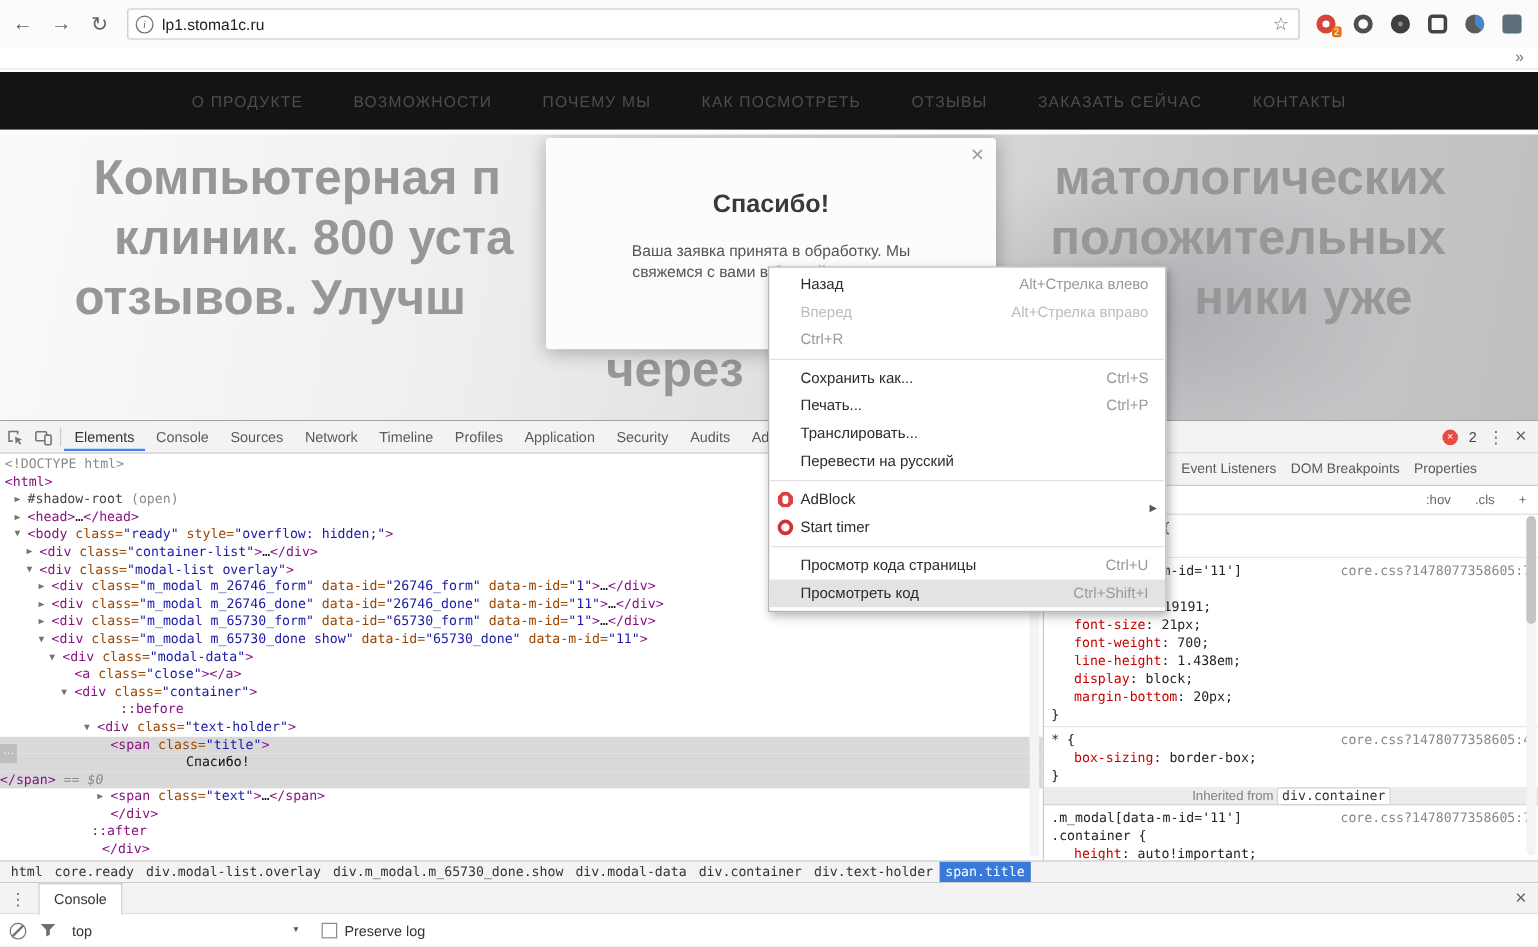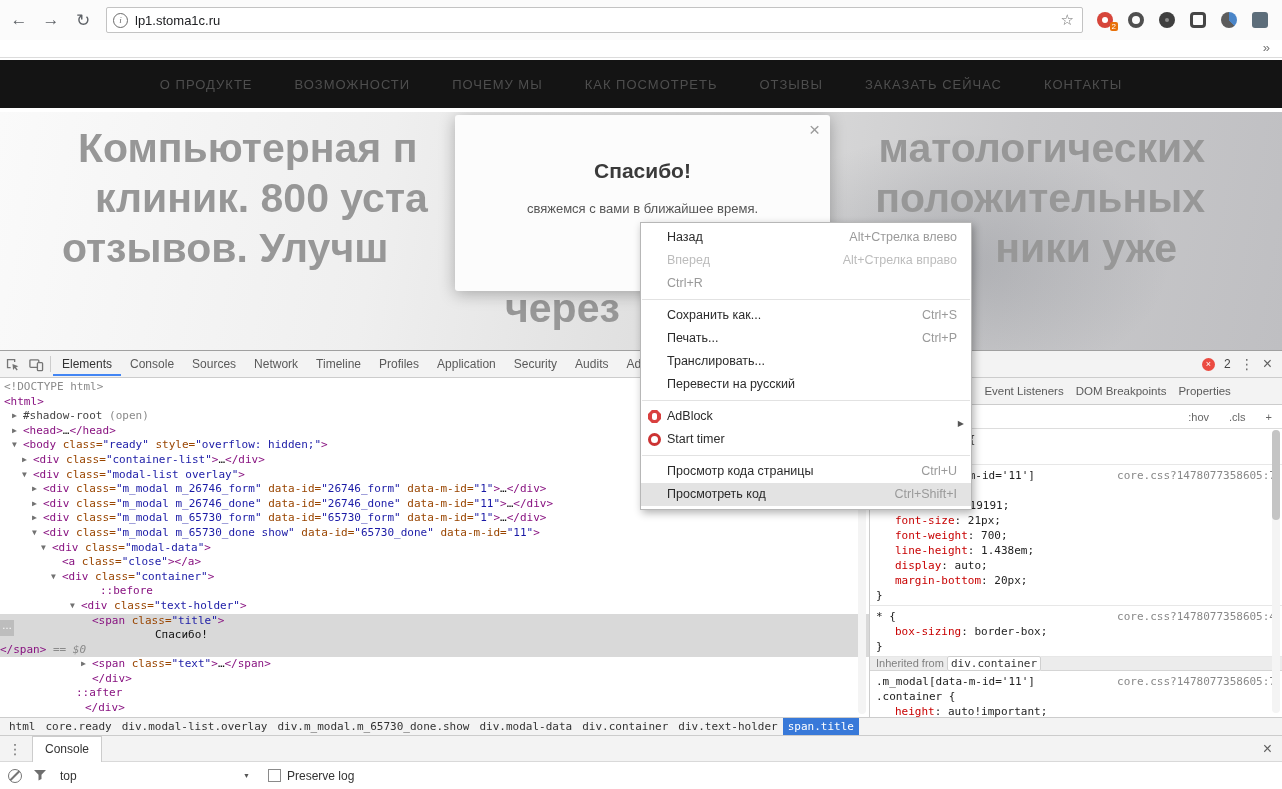--- a/index.html
+++ b/index.html
@@ -102,21 +102,21 @@
   .sb-content{font-family:"DejaVu Sans Mono",monospace;font-size:11px;color:#222;}
   .rule{padding:3px 0 2px 0;border-bottom:1px solid #e7e7e7;}
   .rule-head{display:flex;align-items:flex-start;padding-left:6px;}
   .sel-txt{display:inline-block;max-width:200px;line-height:15px;white-space:normal;}
   .css-link{margin-left:auto;color:#888;padding-right:6px;white-space:nowrap;line-height:15px;cursor:pointer;}
   .prop{padding-left:25px;line-height:15px;}
   .p-name{color:#c80000}.p-val{color:#222}
   .brace{padding-left:6px;line-height:15px;}
   .swatch{display:inline-block;width:9px;height:9px;border:1px solid #aaa;margin-right:4px;vertical-align:-1px;}
   .inherited-bar{background:#ececec;border-bottom:1px solid #d5d5d5;color:#808080;
-    font-family:"Liberation Sans",sans-serif;font-size:11px;padding:0 6px;}
+    font-family:"Liberation Sans",sans-serif;font-size:11px;padding:0 6px;text-align:center;}
   .node-link{font-family:"DejaVu Sans Mono",monospace;color:#333;background:#fff;border:1px solid #d0d0d0;
     border-radius:2px;padding:0 3px;cursor:pointer;}
   .sb-scroll{position:absolute;right:2px;top:52px;width:8px;height:283px;background:#f4f4f4;border-radius:4px;}
   .sb-thumb{position:absolute;left:0;top:0;width:8px;height:90px;background:#c4c4c4;border-radius:4px;}
 
   
   .dt-crumbs{position:absolute;left:0;top:366px;width:1282px;height:18px;background:#f3f3f3;border-top:1px solid #ccc;
     box-sizing:border-box;display:flex;align-items:center;padding-left:4px;
     font-family:"DejaVu Sans Mono",monospace;font-size:11px;color:#333;overflow:hidden;}
   .crumb{padding:0 5px;line-height:17px;cursor:pointer;white-space:nowrap;}
@@ -181,20 +181,21 @@
       <span class="hero-frag" style="left:95px;top:63px">клиник. 800 уста</span>
       <span class="hero-frag" style="right:77px;top:63px">положительных</span>
       <span class="hero-frag" style="left:62px;top:113px">отзывов. Улучш</span>
       <span class="hero-frag" style="right:105px;top:113px">ники уже</span>
       <span class="hero-frag" style="left:505px;top:173px">через</span>
 
       <div class="modal">
         <span class="modal-close">×</span>
         <div class="modal-title">Спасибо!</div>
         <div class="modal-body">
+          <div>Ваша заявка принята в обработку. Мы</div>
           <div>свяжемся с вами в ближайшее время.</div>
         </div>
       </div>
     </div>
   </div>
 
   <div class="devtools">
     <div class="dt-toolbar">
       <span class="dt-ic">
         <svg width="15" height="15" viewBox="0 0 16 16">
@@ -281,21 +282,21 @@
           </div>
           <div class="rule">
     <div class="rule-head">
               <span class="sel-txt">.m_modal[data-m-id='11'] .title {</span>
               <span class="css-link">core.css?1478077358605:7</span>
             </div>
     <div class="prop"><span class="p-name">color</span>: <span class="swatch" style="background:#919191"></span><span class="p-val">#919191</span>;</div>
             <div class="prop"><span class="p-name">font-size</span>: <span class="p-val">21px</span>;</div>
             <div class="prop"><span class="p-name">font-weight</span>: <span class="p-val">700</span>;</div>
             <div class="prop"><span class="p-name">line-height</span>: <span class="p-val">1.438em</span>;</div>
-            <div class="prop"><span class="p-name">display</span>: <span class="p-val">auto</span>;</div>
+            <div class="prop"><span class="p-name">display</span>: <span class="p-val">block</span>;</div>
             <div class="prop"><span class="p-name">margin-bottom</span>: <span class="p-val">20px</span>;</div>
             <div class="brace">}</div>
           </div>
           <div class="rule">
     <div class="rule-head">
               <span class="sel-txt">* {</span>
               <span class="css-link">core.css?1478077358605:4</span>
             </div>
     <div class="prop"><span class="p-name">box-sizing</span>: <span class="p-val">border-box</span>;</div>
             <div class="brace">}</div>

